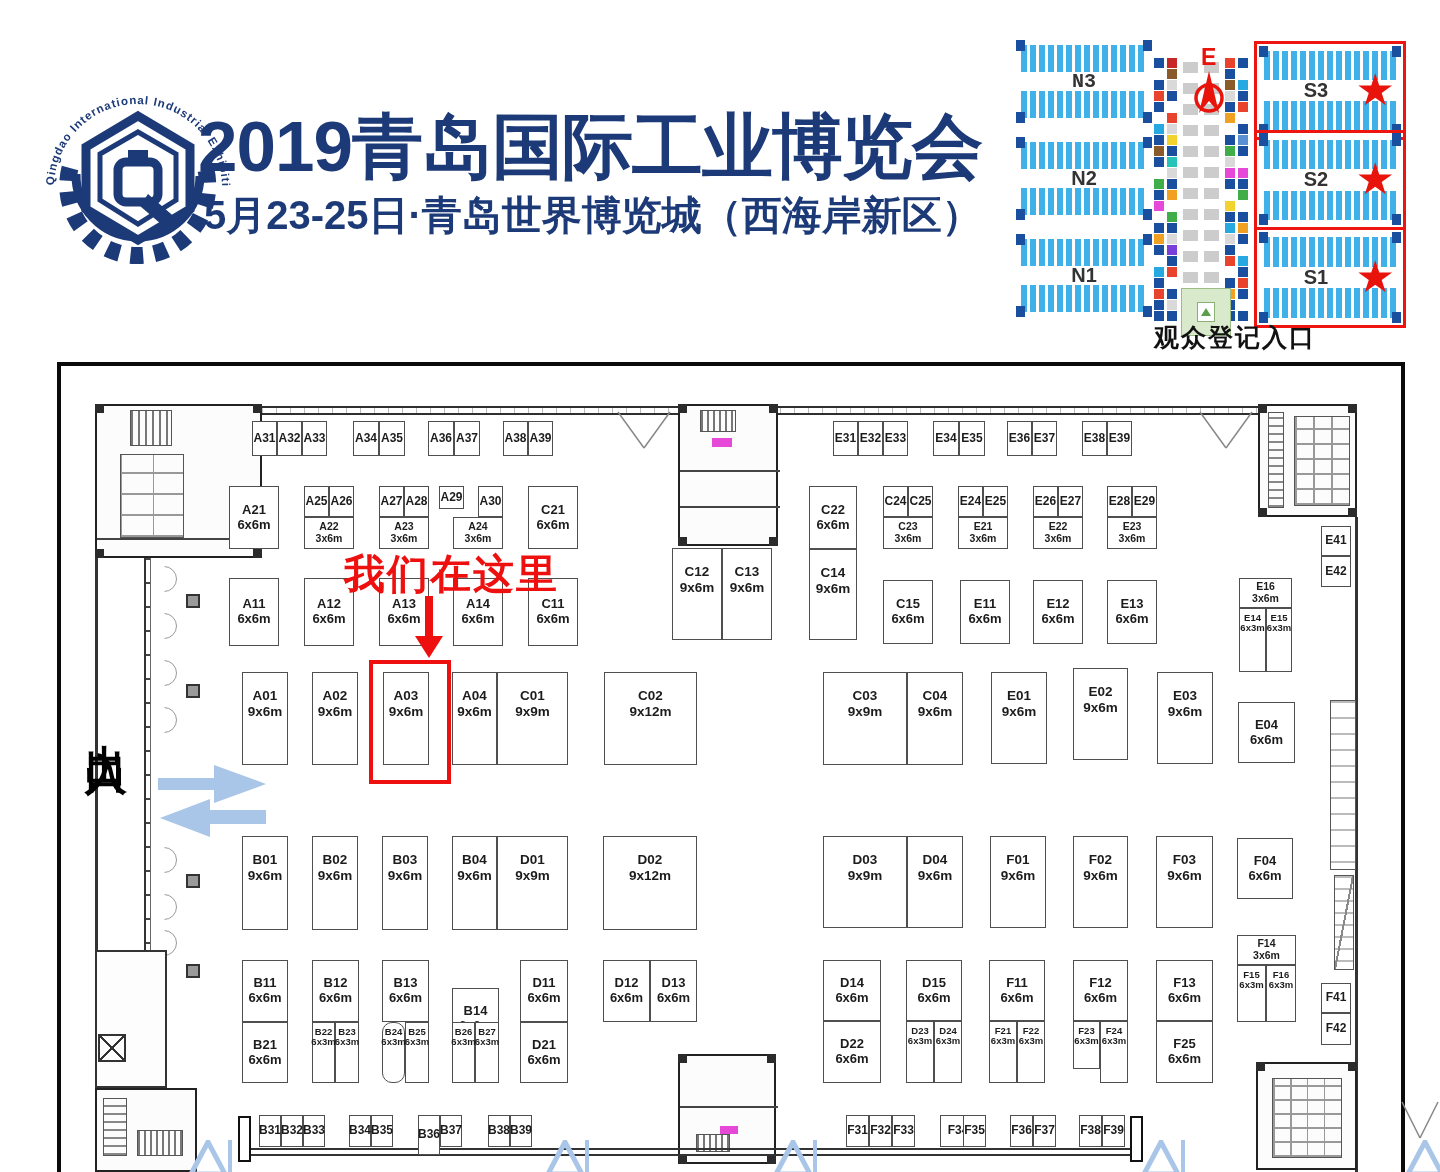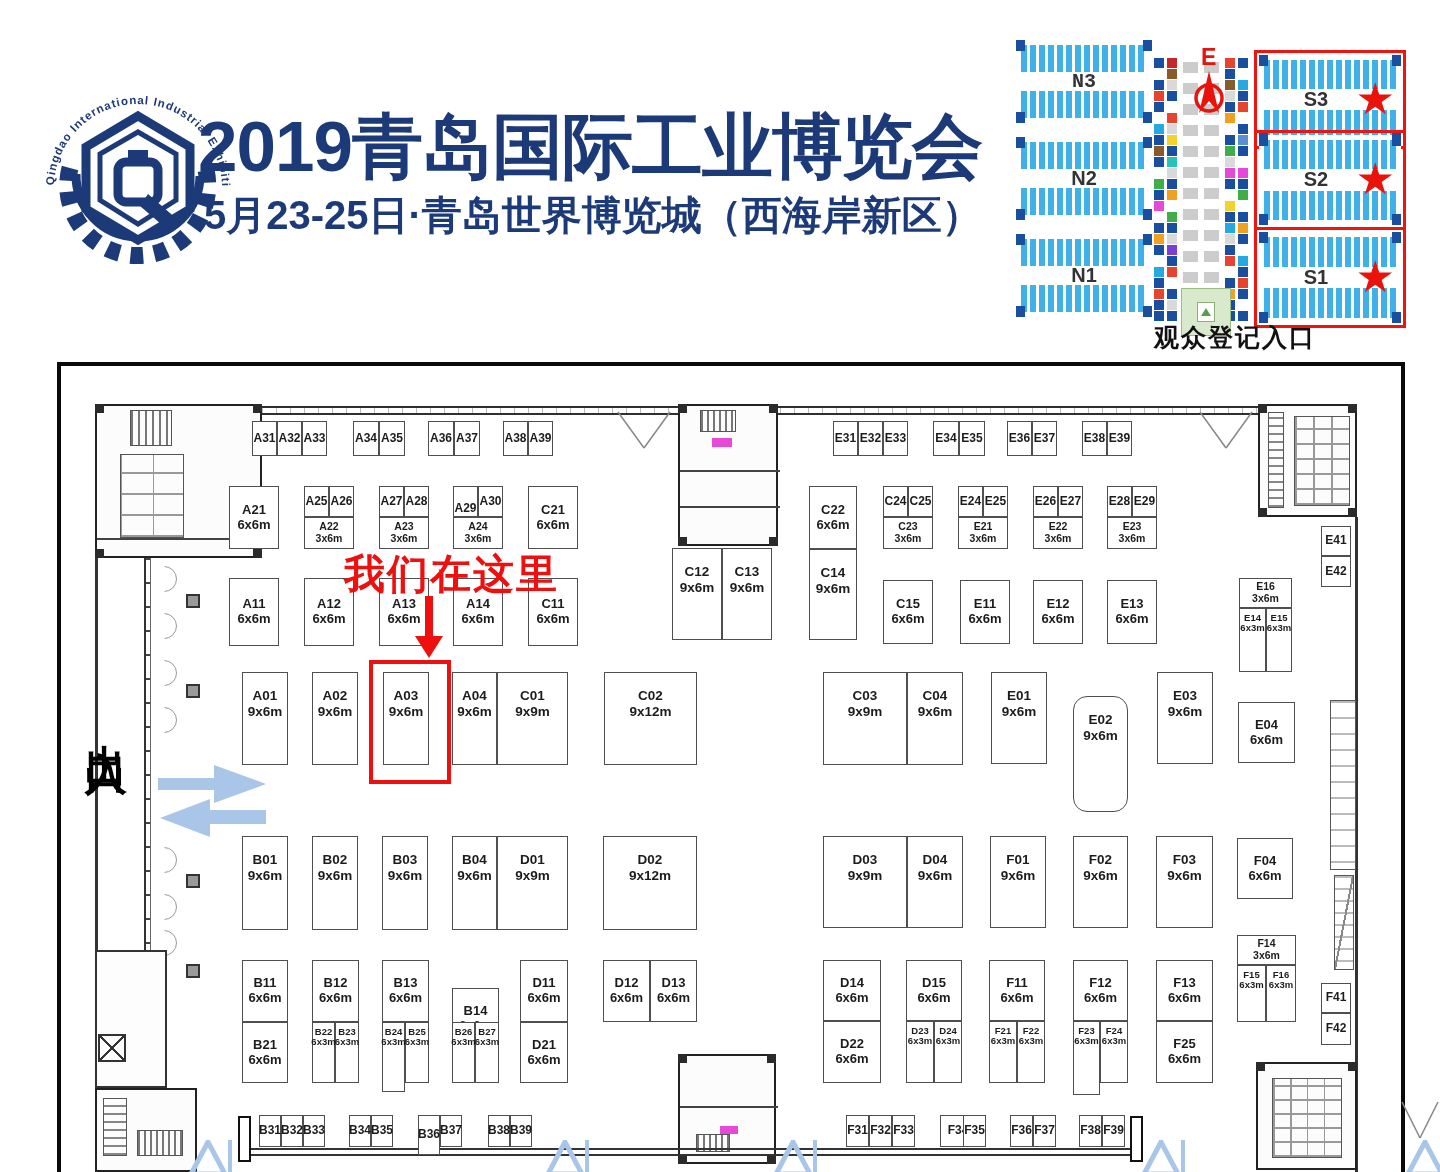--- a/index.html
+++ b/index.html
@@ -112,21 +112,21 @@
           <div class="band t"></div>
           <div class="band b"></div>
           <i class="c1"></i>
           <i class="c2"></i>
           <i class="c3"></i>
           <i class="c4"></i>
           <span class="hall-label">N1</span>
         </div>
       </div>
     <div>
-        <div class="sframe" style="top: 28px; height: 93px; text-decoration: underline;">
+        <div class="sframe" style="top: 19px; height: 93px; text-decoration: underline;">
           <div class="hallblock">
             <div class="band t"></div>
             <div class="band b"></div>
             <i class="c1"></i>
             <i class="c2"></i>
             <i class="c3"></i>
             <i class="c4"></i>
           </div>
           <span class="hall-label">S3</span>
           <span class="star">★</span>
@@ -445,21 +445,21 @@
       <div class="booth strip" style="left: 379px; top: 486px; width: 25px; height: 31px;">
         <span>A27</span>
       </div>
       <div class="booth strip" style="left: 404px; top: 486px; width: 25px; height: 31px;">
         <span>A28</span>
       </div>
       <div class="booth xs" style="left: 379px; top: 517px; width: 50px; height: 32px;">
         <span>A23</span>
         <span>3x6m</span>
       </div>
-      <div class="booth strip" style="left: 453px; top: 486px; width: 25px; height: 31px; justify-content: flex-end;">
+      <div class="booth strip" style="left: 439px; top: 486px; width: 25px; height: 23px;">
         <span>A29</span>
       </div>
       <div class="booth strip" style="left: 478px; top: 486px; width: 25px; height: 31px;">
         <span>A30</span>
       </div>
       <div class="booth xs" style="left: 453px; top: 517px; width: 50px; height: 32px;">
         <span>A24</span>
         <span>3x6m</span>
       </div>
       <div class="booth" style="left: 528px; top: 486px; width: 50px; height: 63px;">
@@ -609,21 +609,21 @@
         <span>9x9m</span>
       </div>
       <div class="booth lg" style="left: 907px; top: 672px; width: 56px; height: 93px;">
         <span>C04</span>
         <span>9x6m</span>
       </div>
       <div class="booth lg" style="left: 991px; top: 672px; width: 56px; height: 92px;">
         <span>E01</span>
         <span>9x6m</span>
       </div>
-      <div class="booth lg" style="left: 1073px; top: 696px; width: 55px; height: 116px; border-radius: 14px;">
+      <div class="booth lg" style="left: 1073px; top: 668px; width: 55px; height: 92px;">
         <span>E02</span>
         <span>9x6m</span>
       </div>
       <div class="booth lg" style="left: 1157px; top: 672px; width: 56px; height: 92px;">
         <span>E03</span>
         <span>9x6m</span>
       </div>
       <div class="booth lg" style="left: 242px; top: 836px; width: 46px; height: 94px;">
         <span>B01</span>
         <span>9x6m</span>
@@ -689,21 +689,21 @@
         <span>6x3m</span>
       </div>
       <div class="booth sm" style="left: 335px; top: 1022px; width: 24px; height: 61px;">
         <span>B23</span>
         <span>6x3m</span>
       </div>
       <div class="booth" style="left: 382px; top: 960px; width: 47px; height: 62px;">
         <span>B13</span>
         <span>6x6m</span>
       </div>
-      <div class="booth sm" style="left: 382px; top: 1022px; width: 23px; height: 70px;">
+      <div class="booth sm" style="left: 382px; top: 1022px; width: 23px; height: 61px; border-radius: 10px;">
         <span>B24</span>
         <span>6x3m</span>
       </div>
       <div class="booth sm" style="left: 405px; top: 1022px; width: 24px; height: 61px;">
         <span>B25</span>
         <span>6x3m</span>
       </div>
       <div class="booth" style="left: 452px; top: 960px; width: 47px; height: 62px; margin-top: 28px;">
         <span>B14</span>
         <span>6x6m</span>
@@ -761,21 +761,21 @@
         <span>6x3m</span>
       </div>
       <div class="booth sm" style="left: 1017px; top: 1021px; width: 28px; height: 62px;">
         <span>F22</span>
         <span>6x3m</span>
       </div>
       <div class="booth" style="left: 1073px; top: 960px; width: 55px; height: 61px;">
         <span>F12</span>
         <span>6x6m</span>
       </div>
-      <div class="booth sm" style="left: 1073px; top: 1021px; width: 27px; height: 74px;">
+      <div class="booth sm" style="left: 1073px; top: 1021px; width: 27px; height: 48px;">
         <span>F23</span>
         <span>6x3m</span>
       </div>
       <div class="booth sm" style="left: 1100px; top: 1021px; width: 28px; height: 62px;">
         <span>F24</span>
         <span>6x3m</span>
       </div>
       <div class="booth" style="left: 1156px; top: 960px; width: 57px; height: 61px;">
         <span>F13</span>
         <span>6x6m</span>

